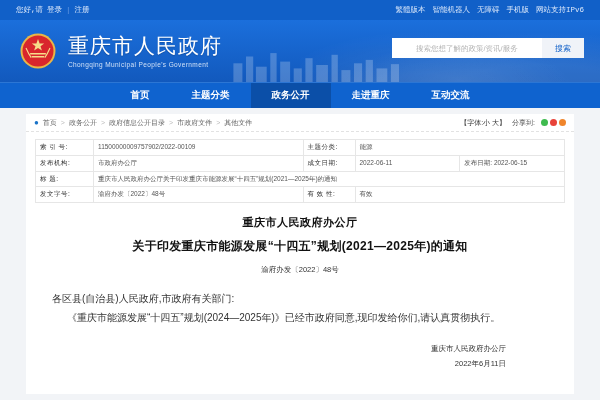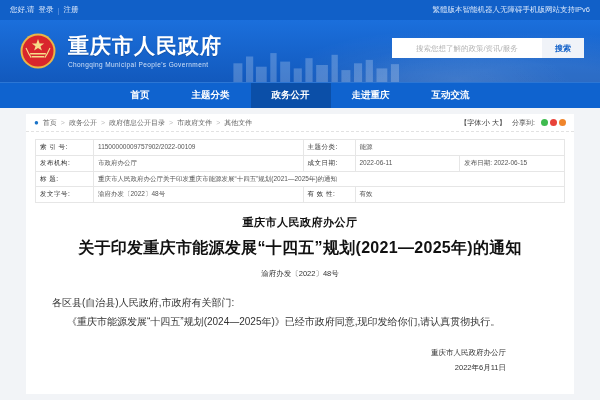--- a/index.html
+++ b/index.html
@@ -10,27 +10,28 @@
     overflow: hidden;
   }
   .page { width: 600px; height: 400px; position: relative; background: #f2f4f7; }
 
   
   .topbar {
     height: 20px;
     background: #1160c8;
     display: flex;
     align-items: center;
-    padding: 0 10px;
+    padding: 0 16px;
     font-size: 7.5px;
     color: #dbe8fb;
+    font-family: Liberation Mono, monospace;
   }
   .topbar .left { display: flex; align-items: center; gap: 4px; }
   .topbar .left .sep { color: #6c9de4; }
-  .topbar .right { margin-left: auto; display: flex; align-items: center; }
+  .topbar .right { margin-left: auto; display: flex; align-items: center; gap: 7px; }
   .topbar .right span { white-space: nowrap; }
 
   
   .header {
     height: 62px;
     background: linear-gradient(180deg, #1b6fdc 0%, #1259bd 100%);
     position: relative;
     overflow: hidden;
     display: flex;
     align-items: center;
@@ -48,21 +49,21 @@
   .header .skyline {
     position: absolute; left: 38%; bottom: 0; width: 30%; height: 34px;
     opacity: .22;
   }
   .emblem {
     width: 40px; height: 40px; position: relative; flex: 0 0 auto;
     margin-right: 10px;
   }
   .title-block { position: relative; z-index: 2; }
   .gov-title {
-    font-size: 21px; font-weight: bold; color: #ffffff; letter-spacing: 1px;
+    font-size: 21px; font-weight: normal; color: #ffffff; letter-spacing: 1px;
     line-height: 1.1;
     text-shadow: 0 1px 1px rgba(0,0,0,.18);
   }
   .gov-title-en {
     font-size: 6.5px; color: #cfe0f7; letter-spacing: .4px; margin-top: 3px;
   }
 
   
   .search-wrap {
     position: absolute; right: 16px; top: 18px; z-index: 3;
@@ -71,21 +72,21 @@
   }
   .search-input {
     width: 150px; height: 20px; border: none; outline: none;
     background: #ffffff; font-size: 7.5px; color: #333;
     padding: 0 24px;
     font-family: "Liberation Sans", sans-serif;
   }
   .search-input::placeholder { color: #b3b3b3; }
   .search-btn {
     width: 42px; height: 20px; border: none; cursor: pointer;
-    background: #f0f3f8; color: #1160c8; font-size: 8px; font-weight: bold;
+    background: #f0f3f8; color: #1160c8; font-size: 8px; font-weight: normal;
     font-family: "Liberation Sans", sans-serif;
   }
 
   
   .nav {
     height: 26px; background: #0f63cf;
     display: flex; align-items: stretch; justify-content: center;
     border-top: 1px solid rgba(255,255,255,.12);
   }
   .nav-item {
@@ -141,21 +142,21 @@
   .meta td.val { color: #555; }
   .meta td.lbl2 { width: 52px; color: #333; letter-spacing: .5px; }
 
   
   .doc { padding: 12px 26px 0 26px; }
   .doc-org {
     text-align: center; font-size: 11px; font-weight: bold; color: #111;
     margin-bottom: 8px; letter-spacing: .5px;
   }
   .doc-title {
-    text-align: center; font-size: 16px; font-weight: bold; color: #111;
+    text-align: center; font-size: 12px; font-weight: bold; color: #111;
     margin-bottom: 10px; letter-spacing: .3px;
   }
   .doc-num {
     text-align: center; font-size: 7.5px; color: #333; margin-bottom: 14px;
   }
   .doc-p {
     font-size: 10px; color: #333; line-height: 1.9;
   }
   .doc-p.indent { text-indent: 15px; }
   .sign {

